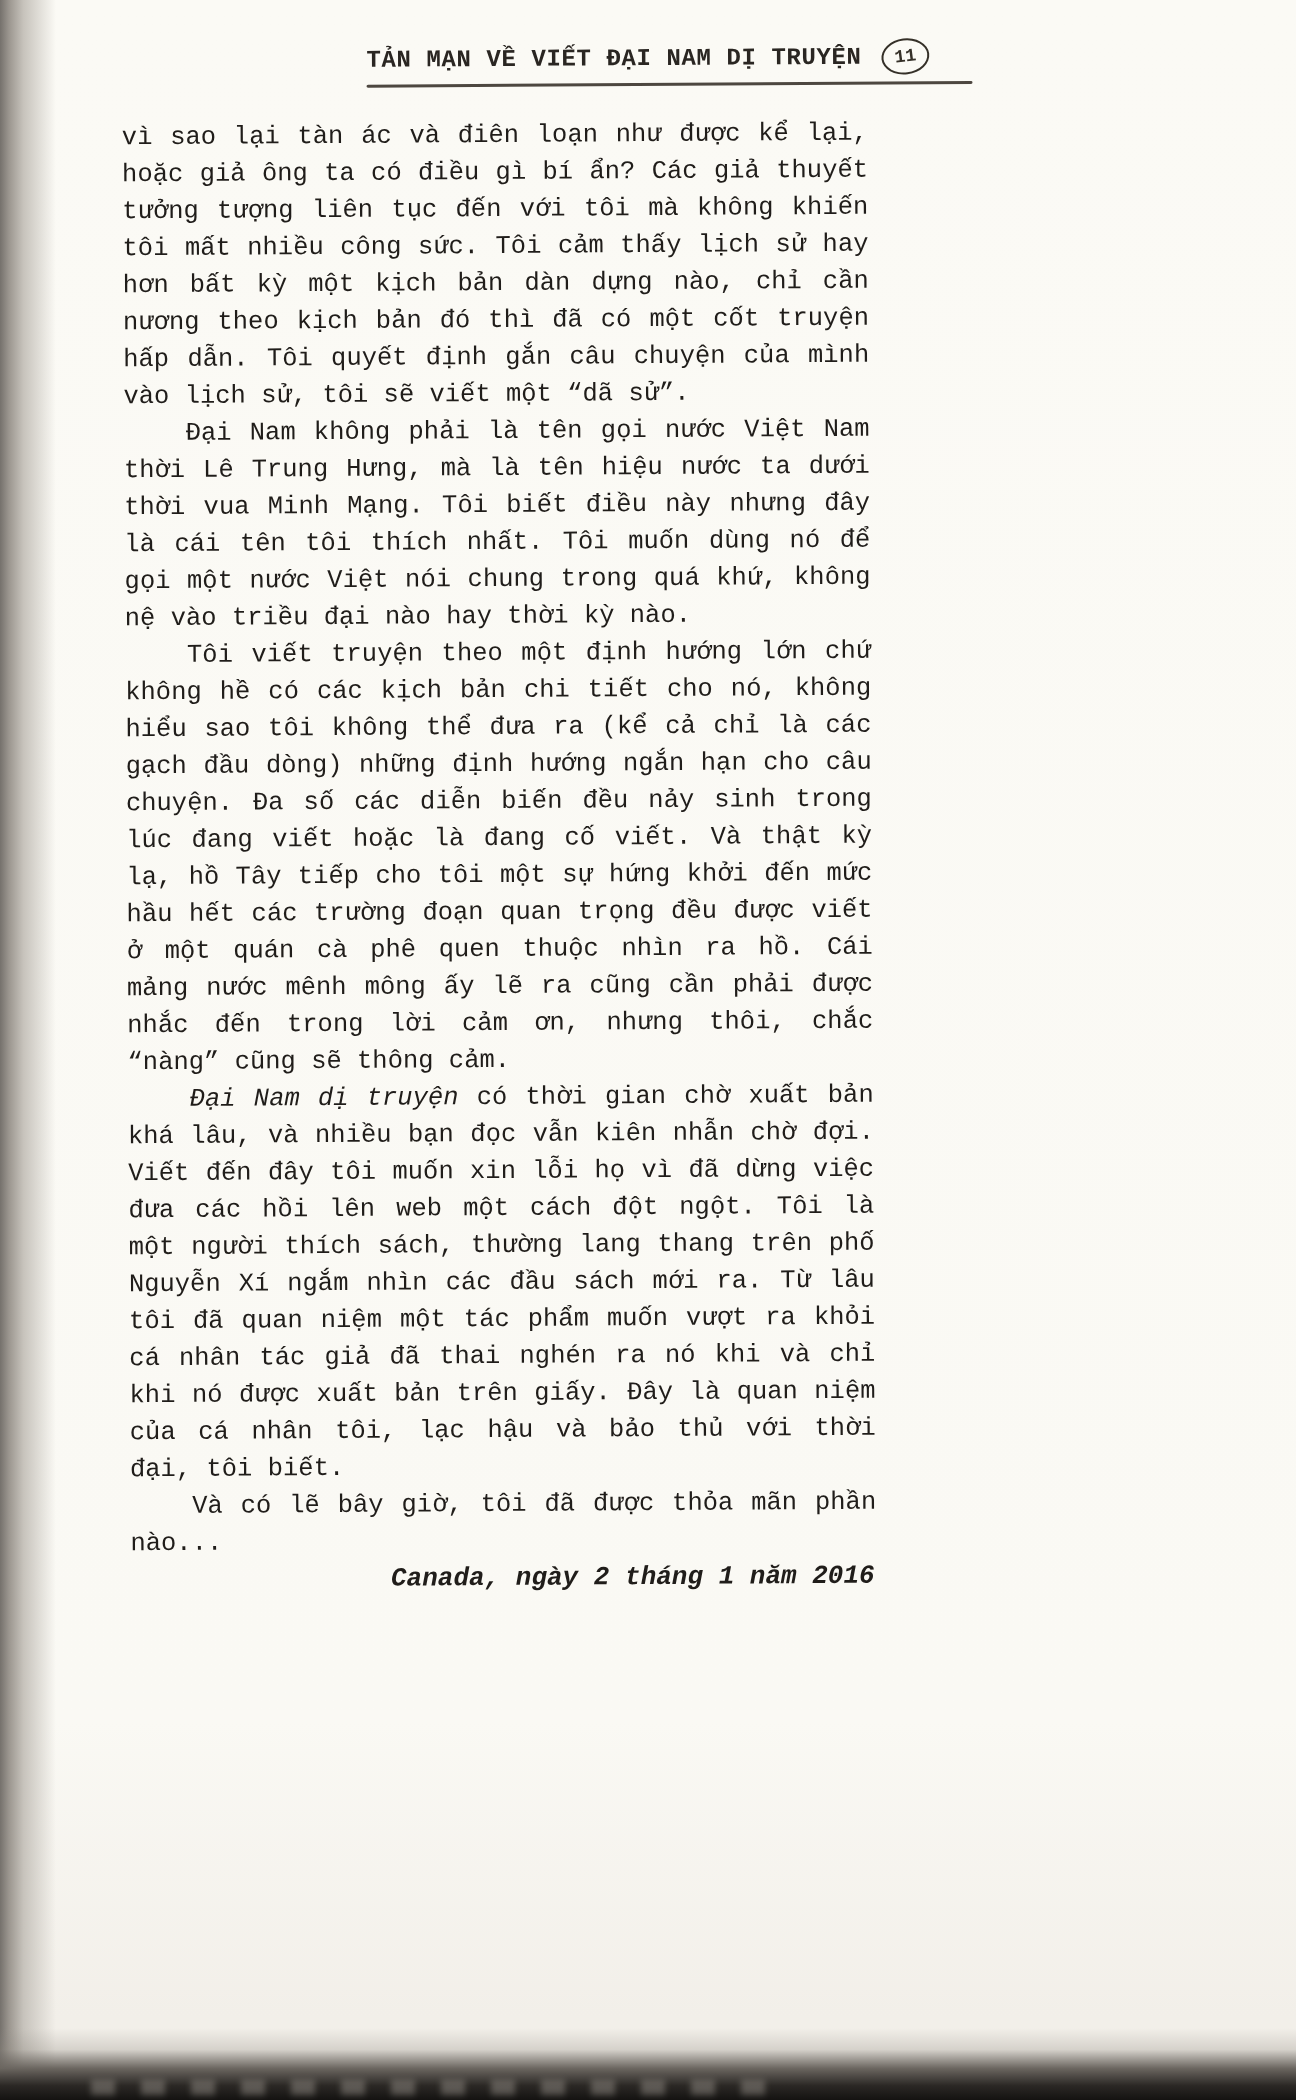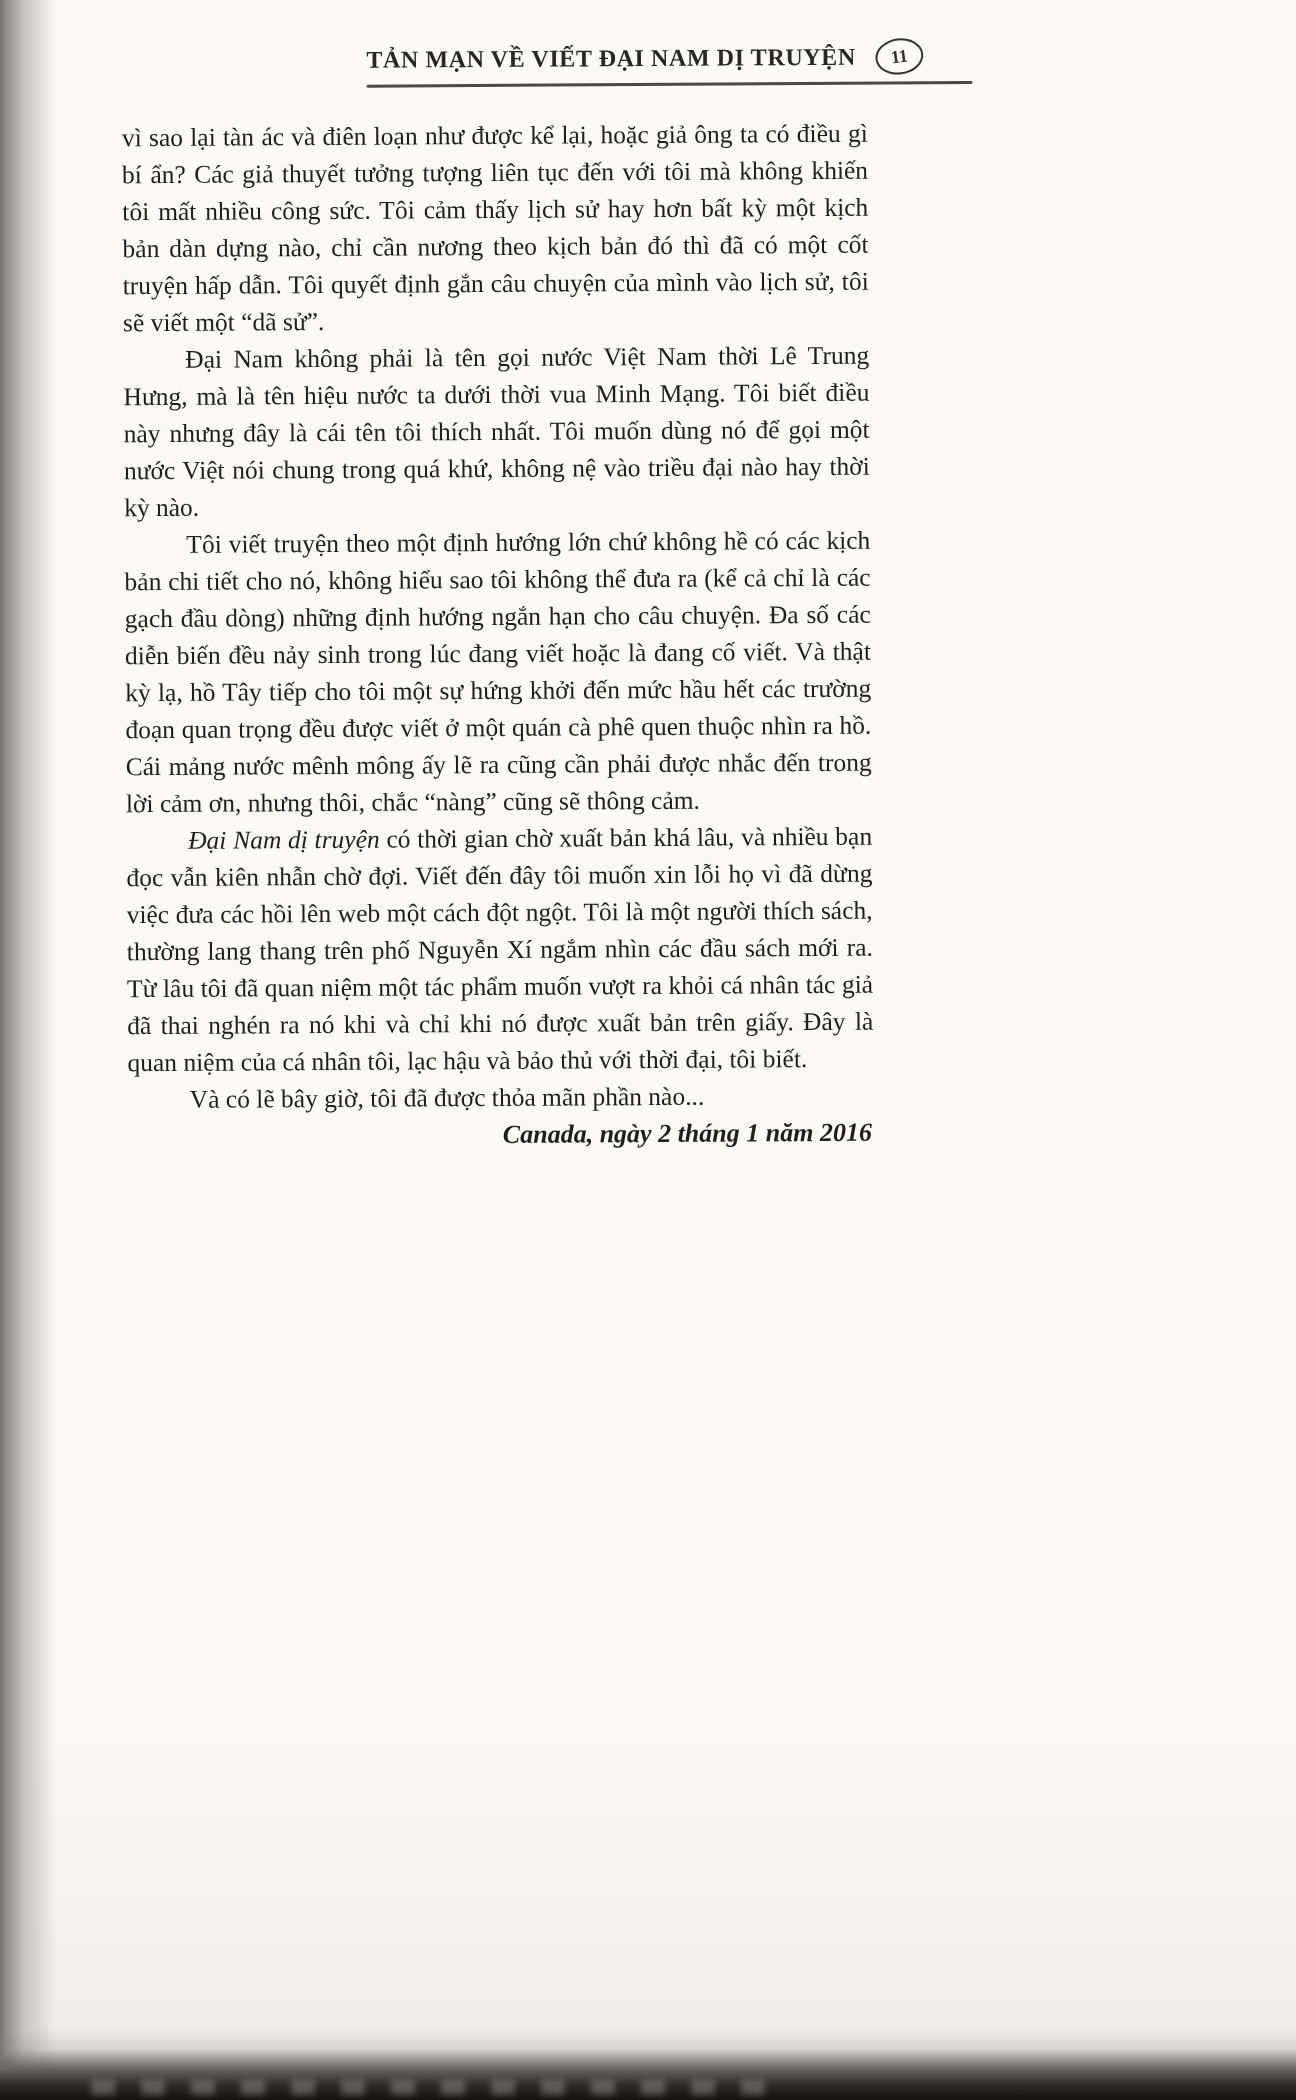--- a/index.html
+++ b/index.html
@@ -6,21 +6,21 @@
     margin: 0;
     padding: 0;
     background: #ffffff;
   }
   .page {
     position: relative;
     width: 1296px;
     height: 2100px;
     background: linear-gradient(180deg, #fbfaf5 0%, #faf9f4 82%, #f2efe9 96%);
     overflow: hidden;
-    font-family: Liberation Serif, serif;
+    font-family: Liberation Mono, monospace;
     color: #1f1c1a;
   }
   
   .spine-shadow {
     position: absolute;
     left: 0; top: 0; bottom: 0;
     width: 56px;
     background: linear-gradient(to right,
       #75716c 0%, #9b968f 16%, #c7c3bc 42%, rgba(250,249,245,0) 100%);
   }

